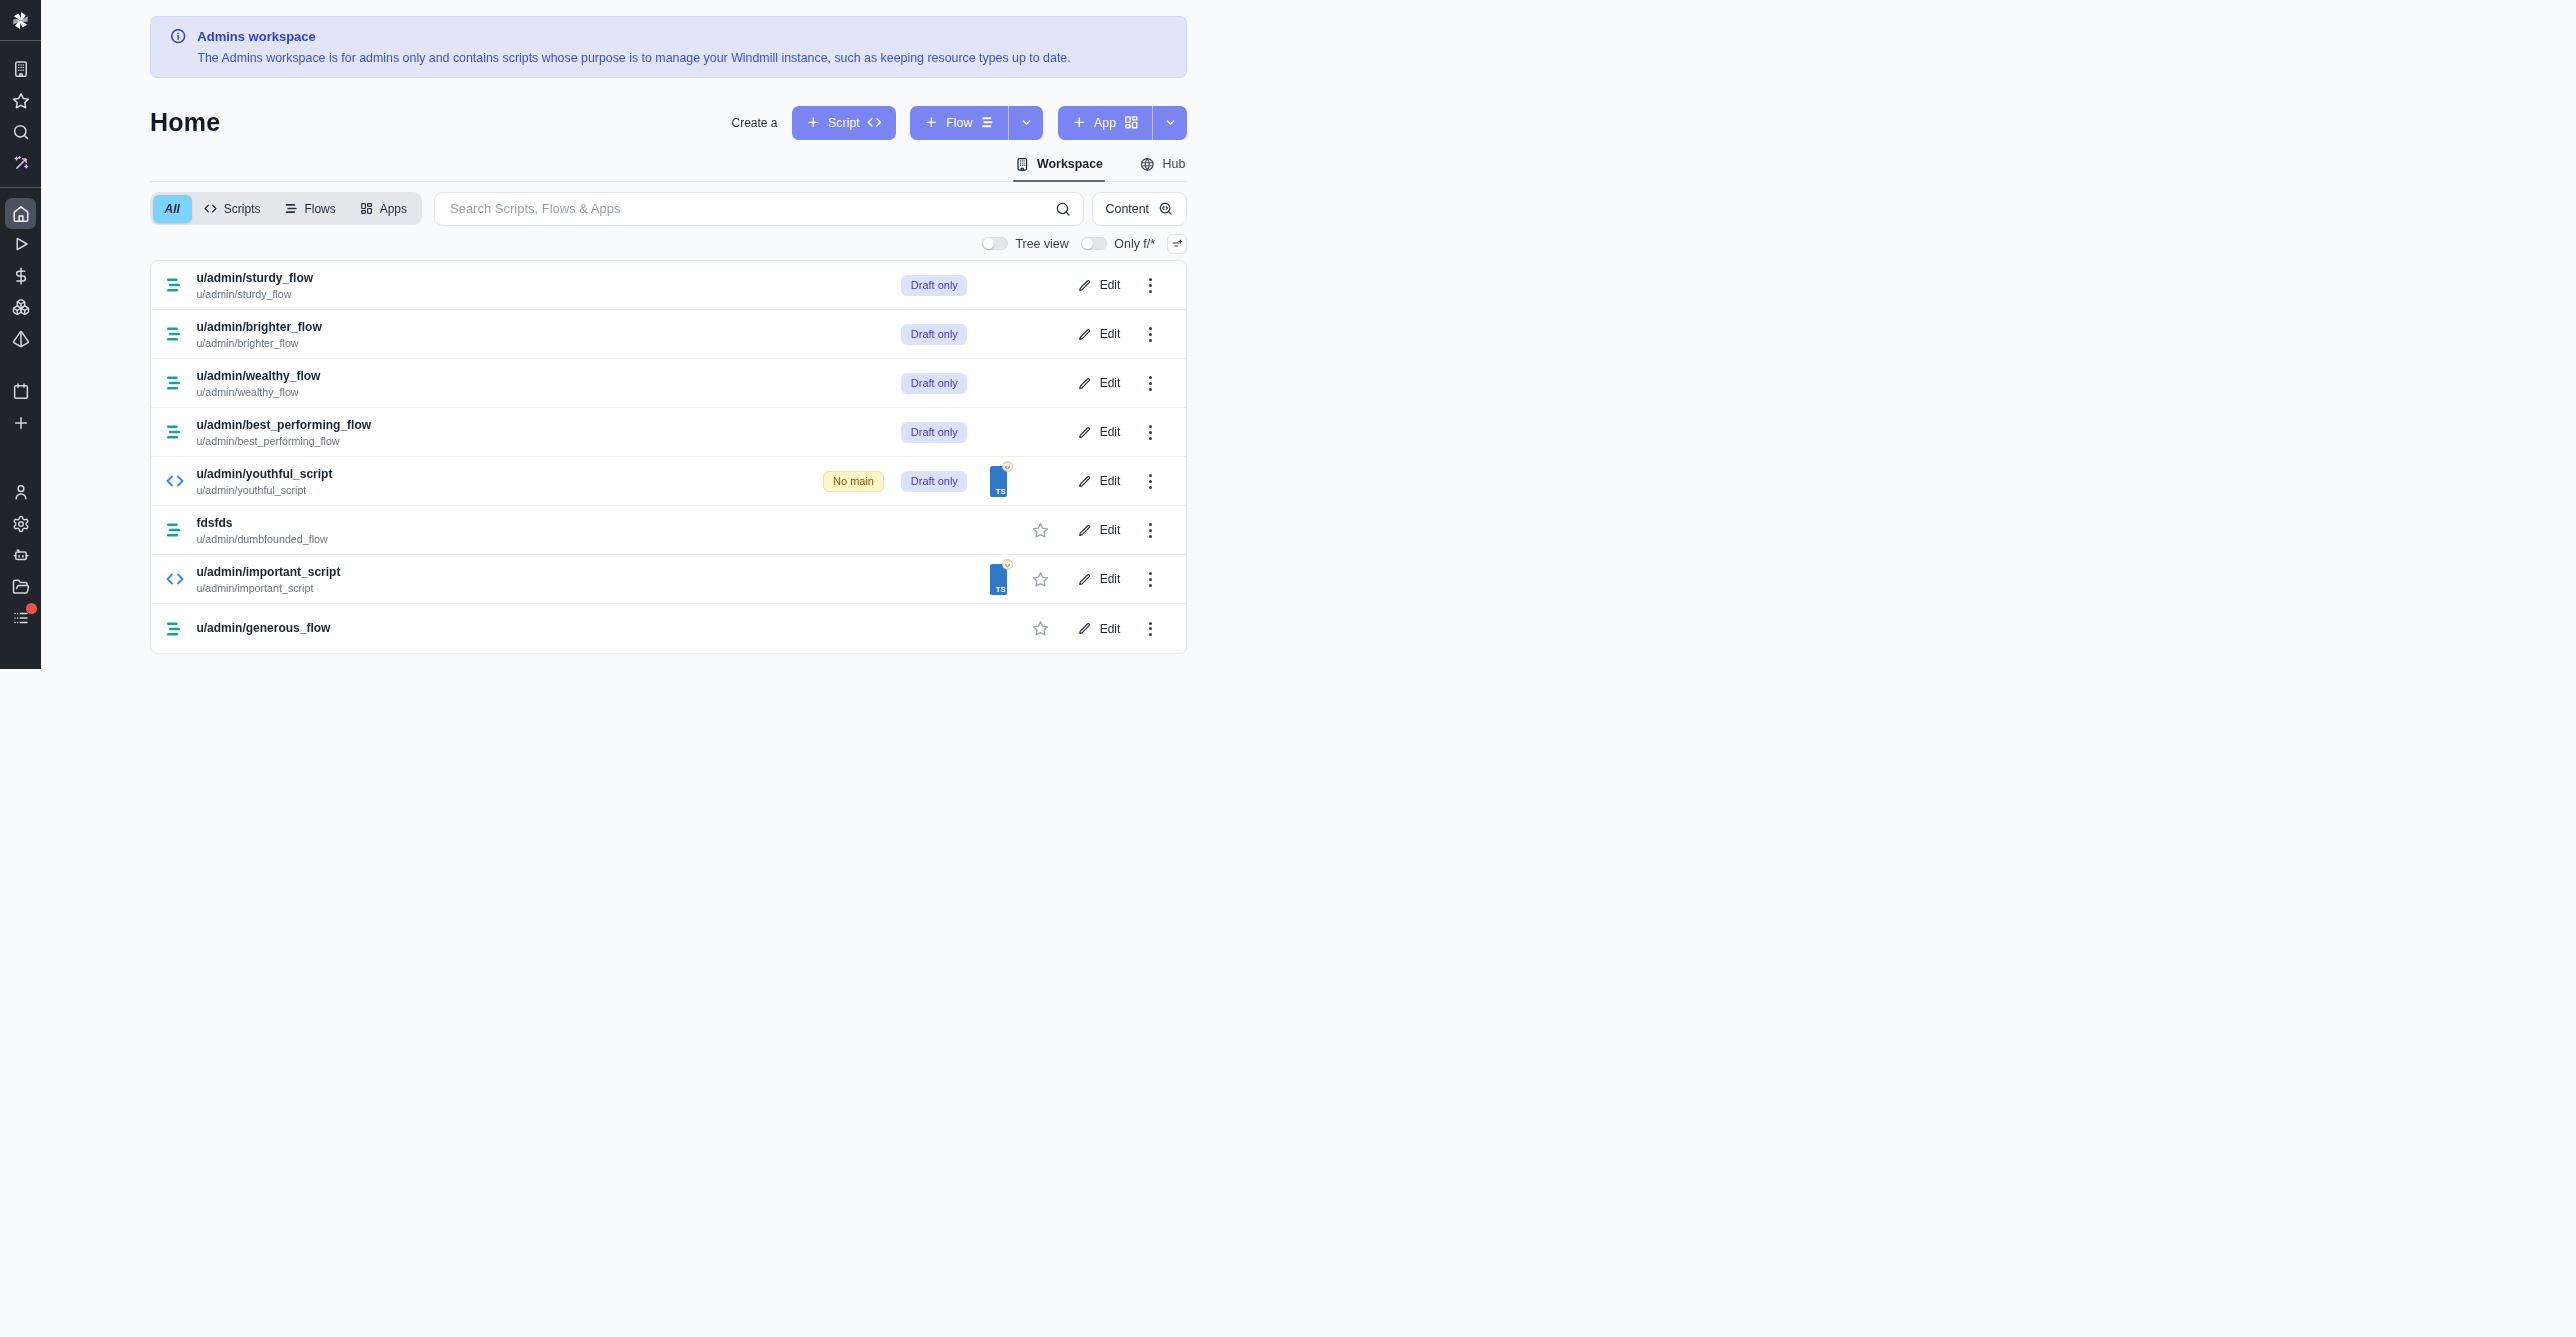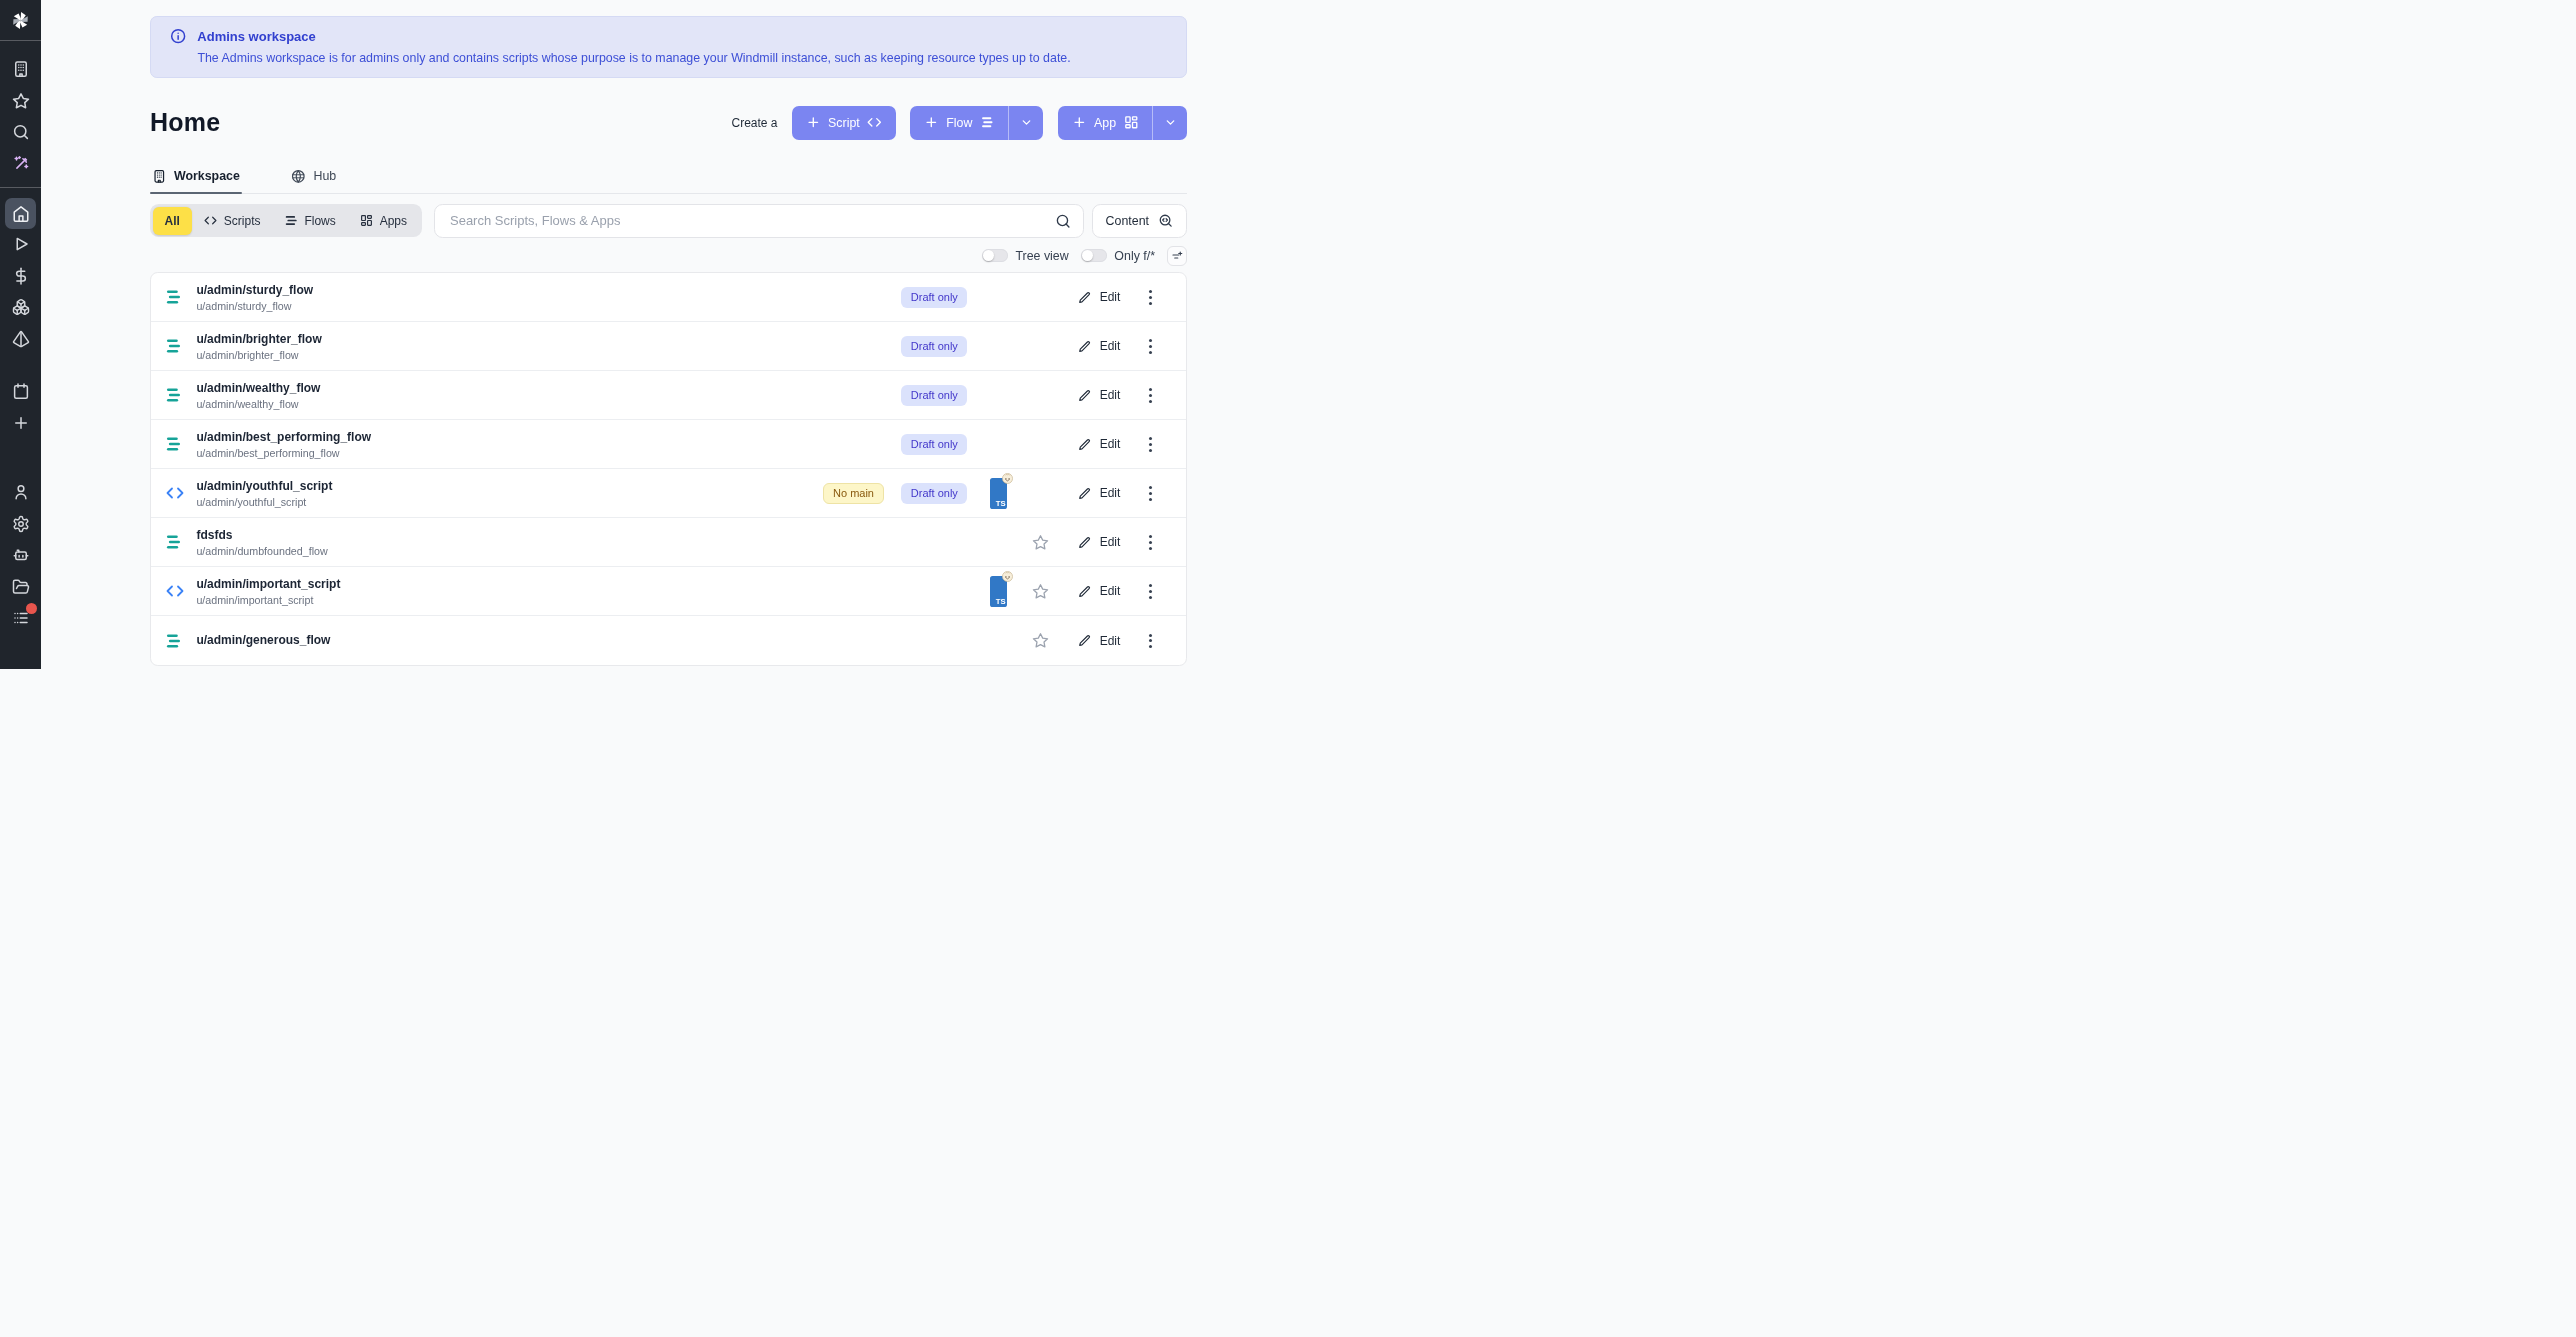--- a/index.html
+++ b/index.html
@@ -40,34 +40,34 @@
   .cta { background:#7b85f1; color:#fff; height:34px; display:flex; align-items:center;
     padding:0 13.7px; gap:7.7px; font-size:12.4px; cursor:pointer; }
   .cta svg { width:14.6px; height:14.6px; }
   .cta-main { border-radius:6.9px; }
   .cta-left { border-radius:6.9px 0 0 6.9px; }
   .cta-caret { background:#7b85f1; width:35px; height:34px; border-radius:0 6.9px 6.9px 0;
     border-left:0.9px solid rgba(255,255,255,.45); display:flex; align-items:center; justify-content:center;
     color:#fff; cursor:pointer; }
   .cta-caret svg { width:13px; height:13px; }
 
-  .tabs-row { margin-top:29px; border-bottom:0.9px solid #e5e7eb; display:flex; gap:48px; }
+  .tabs-row { margin-top:17px; border-bottom:0.9px solid #e5e7eb; display:flex; gap:34px;justify-content:flex-end; }
   .tab { display:flex; align-items:center; gap:7.7px; font-size:12.4px; padding:0 1.7px 10.3px 1.7px;
     cursor:pointer; position:relative; color:#3f4856; }
   .tab svg { width:14.6px; height:14.6px; }
   .tab-active { color:#17202e; font-weight:bold; }
   .tab-active::after { content:""; position:absolute; left:0; right:0; bottom:-0.9px; height:2.6px;
     background:#5b6573; border-radius:1.7px; }
 
   .controls-row { margin-top:9.4px; display:flex; align-items:center; }
   .pill-group { background:#e5e6ea; border-radius:8.6px; padding:2.6px; display:flex; align-items:center; height:33px; }
   .pill { height:27.4px; display:flex; align-items:center; gap:6.9px; padding:0 12px; font-size:12px;
     color:#27303f; border-radius:6px; cursor:pointer; }
   .pill svg { width:13px; height:13px; }
-  .pill-active { background:#fde047; box-shadow:0 0.9px 1.7px rgba(0,0,0,.12); font-weight:bold; }
+  .pill-active { background:#7dd3fc; box-shadow:0 0.9px 1.7px rgba(0,0,0,.12); font-weight:bold;font-style:italic; }
   .search-box { margin-left:12px; flex:1; height:34px; background:#fff; border:0.9px solid #e3e4e8;
     border-radius:8.6px; display:flex; align-items:center; padding:0 12px 0 15.4px; }
   .search-input { border:none; outline:none; flex:1; font-size:13px; color:#1f2937; background:transparent;
     font-family:"Liberation Sans", sans-serif; }
   .search-input::placeholder { color:#9aa1ad; }
   .search-box svg { width:16.3px; height:16.3px; color:#2f3a4a; }
   .content-btn { margin-left:7.7px; height:34px; background:#fff; border:0.9px solid #e3e4e8; border-radius:8.6px;
     display:flex; align-items:center; gap:8.6px; padding:0 13px; font-size:12.4px; color:#1f2937; cursor:pointer; }
   .content-btn svg { width:15.4px; height:15.4px; color:#2f3a4a; }
 

